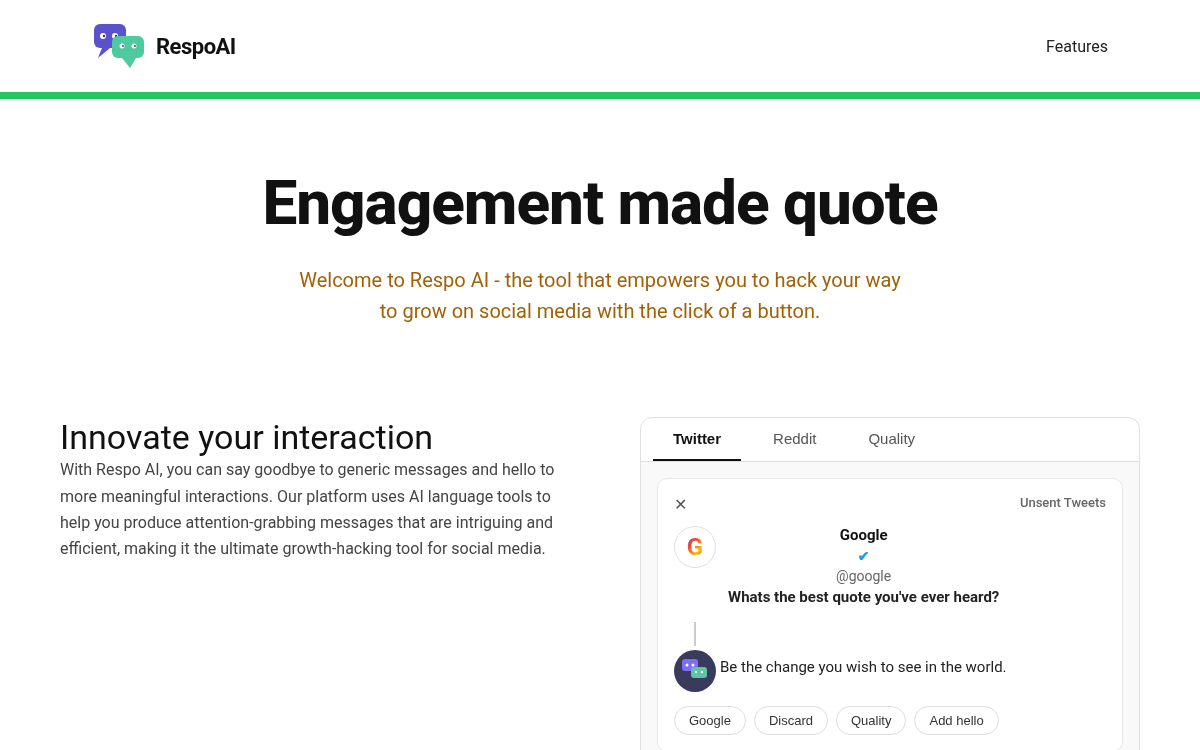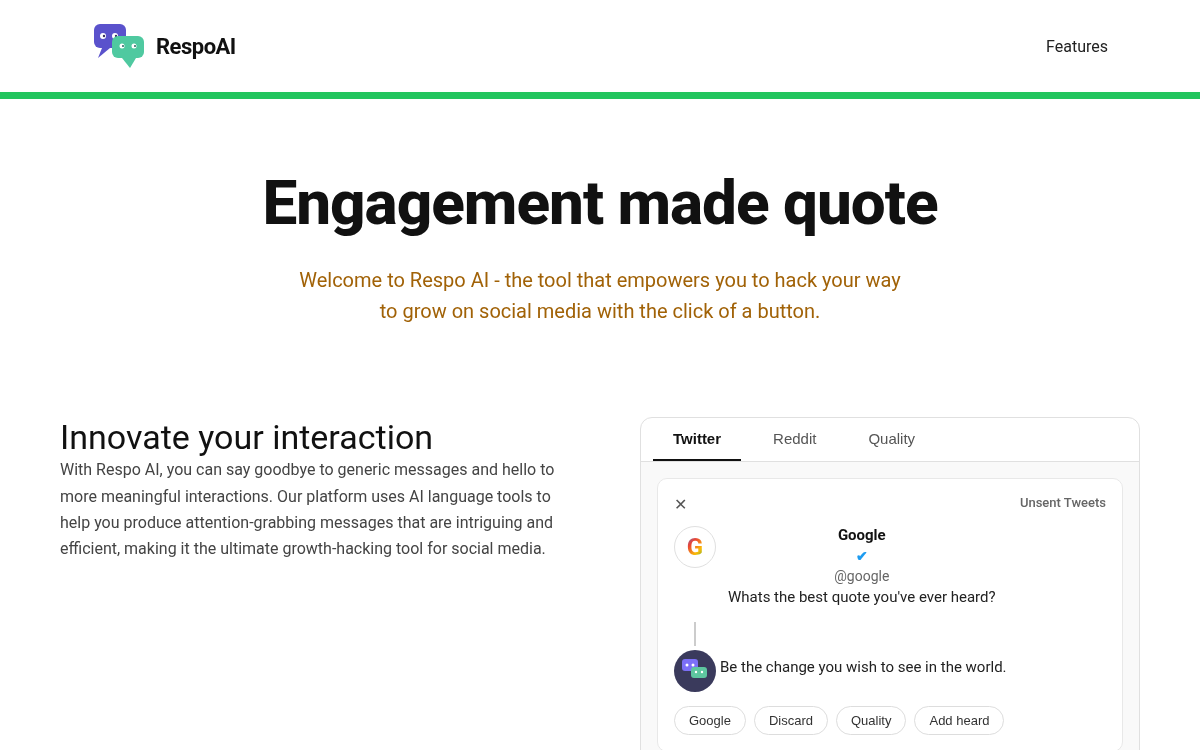--- a/index.html
+++ b/index.html
@@ -186,20 +186,21 @@
       font-size: 14px;
     }
     .tweet-handle {
       font-size: 14px;
       color: #666;
       font-weight: 400;
     }
     .tweet-text {
       font-size: 15px;
       color: #222;
+      font-weight: bold;
     }
 
     
     .thread-connector {
       width: 2px;
       background: #ccc;
       margin: 4px auto;
       height: 24px;
       margin-left: 20px;
     }
@@ -339,18 +340,18 @@
               <circle cx="21" cy="15" r="1.2" fill="white"></circle>
             </svg>
           </div>
           <div class="reply-text">Be the change you wish to see in the world.</div>
         </div>
 
         <div class="action-row">
           <button class="action-btn">Google</button>
           <button class="action-btn">Discard</button>
           <button class="action-btn">Quality</button>
-          <button class="action-btn">Add heard</button>
+          <button class="action-btn">Add hello</button>
         </div>
       </div>
     </div>
   </div>
 </section>
 
 </body></html>

